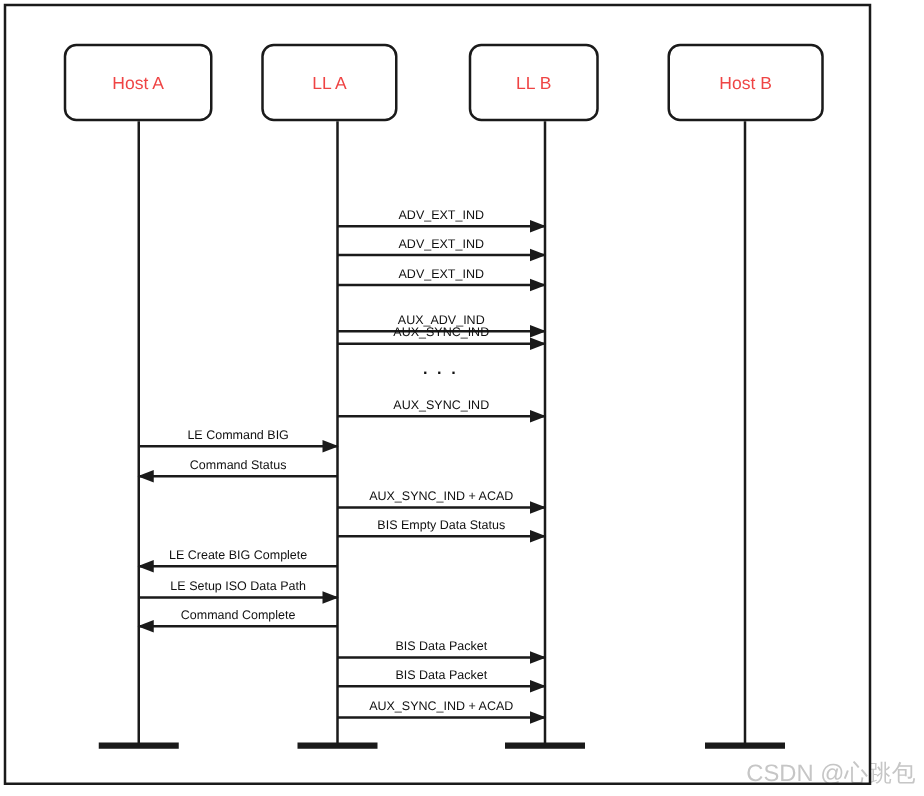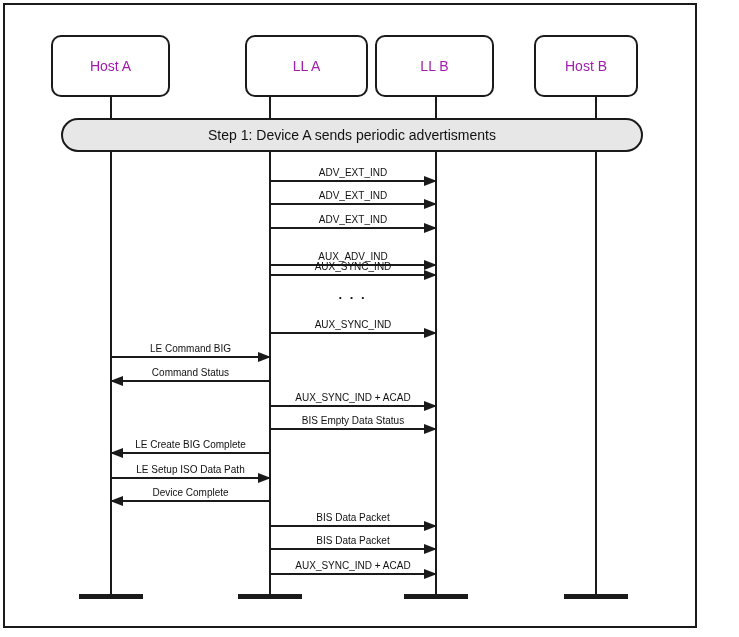--- a/index.html
+++ b/index.html
@@ -19,21 +19,21 @@
   .canvas{position:absolute;inset:0;}
   .frame{
     position:absolute;left:3px;top:3px;width:694px;height:625px;
     box-sizing:border-box;border:2px solid var(--line);
     z-index:5;pointer-events:none;
   }
   .actor-box{
     position:absolute;top:35px;height:62px;box-sizing:border-box;
     background:var(--box-fill);border:2px solid var(--line);border-radius:10px;
     display:flex;align-items:center;justify-content:center;
-    font-size:14px;color:#a21caf;z-index:2;
+    font-size:14px;color:#ef4444;z-index:2;
   }
   .lifeline{
     position:absolute;top:97px;height:499px;width:2px;
     background:var(--line);z-index:1;
   }
   .endbar{
     position:absolute;top:594px;height:5px;width:64px;
     background:var(--line);z-index:2;
   }
   .banner{
@@ -72,40 +72,37 @@
 </head>
 <body>
 
 <div class="canvas">
   <div id="actors">
       <div class="actor-box" style="left: 51px; width: 119px;">
         <span>Host A</span>
       </div>
       <div class="lifeline" style="left: 110px;"></div>
       <div class="endbar" style="left: 79px;"></div>
-      <div class="actor-box" style="left: 209px; width: 123px; margin-left: 36px;">
+      <div class="actor-box" style="left: 209px; width: 109px;">
         <span>LL A</span>
       </div>
       <div class="lifeline" style="left: 269px;"></div>
       <div class="endbar" style="left: 238px;"></div>
-      <div class="actor-box" style="left: 375px; width: 119px;">
+      <div class="actor-box" style="left: 375px; width: 104px;">
         <span>LL B</span>
       </div>
       <div class="lifeline" style="left: 435px;"></div>
       <div class="endbar" style="left: 404px;"></div>
-      <div class="actor-box" style="left: 534px; width: 104px;">
+      <div class="actor-box" style="left: 534px; width: 125px;">
         <span>Host B</span>
       </div>
       <div class="lifeline" style="left: 595px;"></div>
       <div class="endbar" style="left: 564px;"></div>
     </div>
 
-  <div class="banner">
-    <span>Step 1: Device A sends periodic advertisments</span>
-  </div>
 
   <div id="messages">
       <div class="message" style="left: 270px; width: 166px; top: 180px;">
         <div class="msg-label">ADV_EXT_IND</div>
         <div class="msg-line"></div>
         <div class="head head-right"></div>
       </div>
       <div class="message" style="left: 270px; width: 166px; top: 203px;">
         <div class="msg-label">ADV_EXT_IND</div>
         <div class="msg-line"></div>
@@ -155,21 +152,21 @@
         <div class="msg-label">LE Create BIG Complete</div>
         <div class="msg-line"></div>
         <div class="head head-left"></div>
       </div>
       <div class="message" style="left: 111px; width: 159px; top: 477px;">
         <div class="msg-label">LE Setup ISO Data Path</div>
         <div class="msg-line"></div>
         <div class="head head-right"></div>
       </div>
       <div class="message" style="left: 111px; width: 159px; top: 500px;">
-        <div class="msg-label">Device Complete</div>
+        <div class="msg-label">Command Complete</div>
         <div class="msg-line"></div>
         <div class="head head-left"></div>
       </div>
       <div class="message" style="left: 270px; width: 166px; top: 525px;">
         <div class="msg-label">BIS Data Packet</div>
         <div class="msg-line"></div>
         <div class="head head-right"></div>
       </div>
       <div class="message" style="left: 270px; width: 166px; top: 548px;">
         <div class="msg-label">BIS Data Packet</div>
@@ -180,13 +177,14 @@
         <div class="msg-label">AUX_SYNC_IND + ACAD</div>
         <div class="msg-line"></div>
         <div class="head head-right"></div>
       </div>
     </div>
 
   <div class="ellipsis">. . .</div>
 
   <div class="frame"></div>
 
+  <div class="watermark">CSDN @心跳包</div>
 </div>
 
 </body></html>

